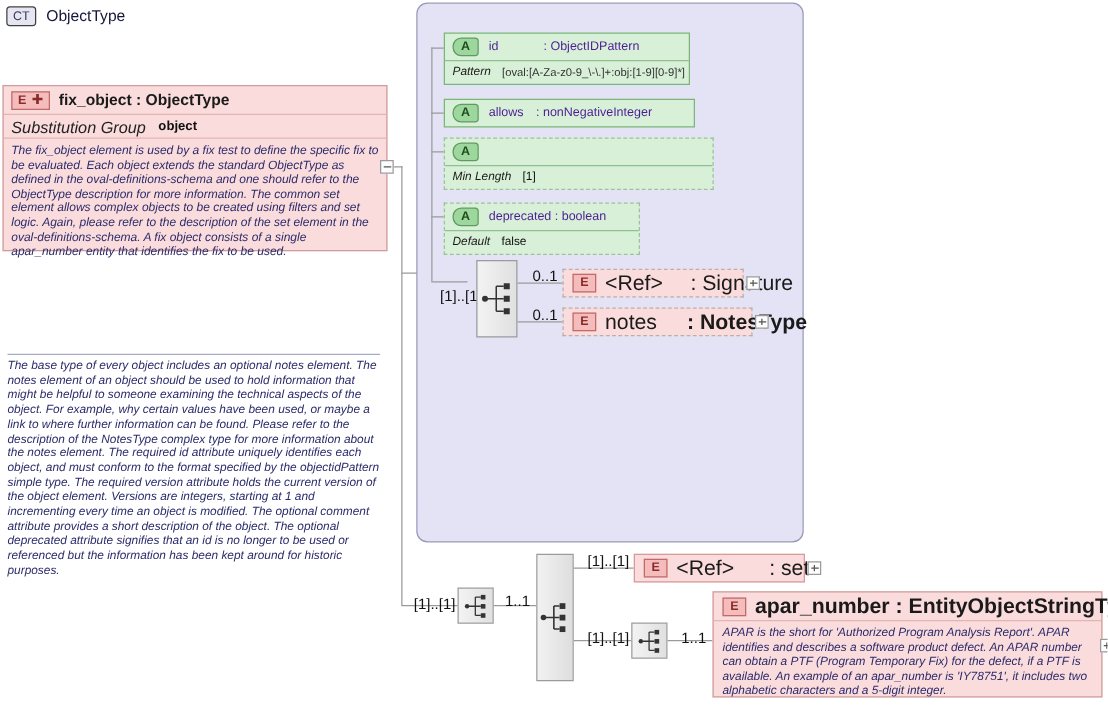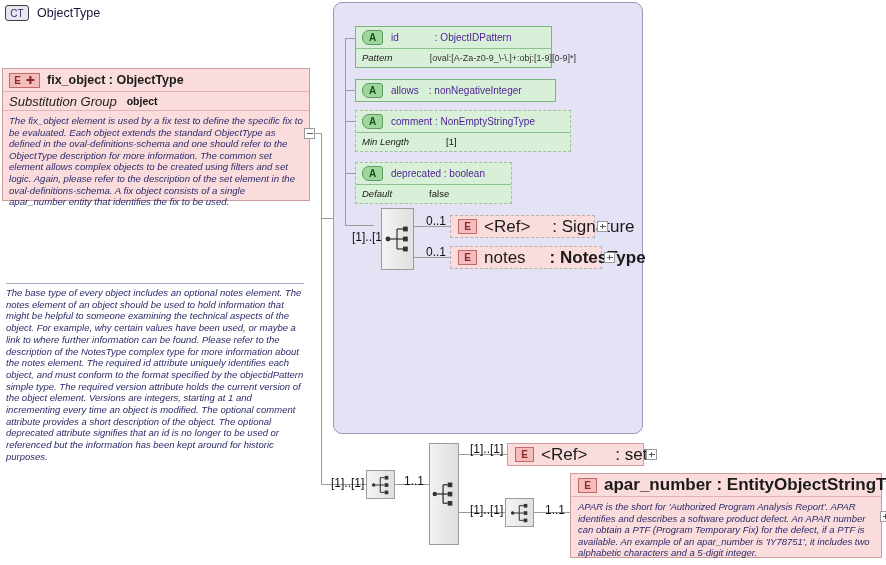--- a/index.html
+++ b/index.html
@@ -56,21 +56,21 @@
 
   
   .attr{position:absolute;box-sizing:border-box;background:#d8f0d8;
         border:1px solid #7cb57c;}
   .attr.dashed{border:1px dashed #9fbf9f;}
   .attr .row1{display:flex;align-items:center;height:21px;padding:0 6px;}
   .attr .nm{font-size:10px;color:#4c1d95;white-space:nowrap;}
   .attr .facet{display:flex;align-items:center;gap:9px;height:17px;padding:0 6px;
                border-top:1px solid #8fc08f;}
   .attr .facet .fl{font-size:9.5px;font-style:italic;color:#1a1a1a;}
-  .attr .facet .fv{font-size:9px;color:#333;white-space:nowrap;margin-left:28px;}
+  .attr .facet .fv{font-size:9px;color:#333;white-space:nowrap;}
   .attr .facet .fv.bold{font-size:9.5px;color:#111;}
 
   
   #ot-doc{position:absolute;left:6px;top:283px;width:298px;height:145px;
           font-size:9.5px;font-style:italic;line-height:11.7px;color:#2b2b6b;
           border-top:1px solid #aaaac6;padding-top:3px;box-sizing:border-box;}
 
   
   .ln{position:absolute;background:#9a9a9a;}
   .lnh{height:1px;}
@@ -154,21 +154,20 @@
   <div class="row1">
     <span class="ico-a">A</span>
     <span class="nm">allows</span>
     <span class="nm" style="margin-left:10px;">: nonNegativeInteger</span>
   </div>
 </div>
 
 <div class="attr dashed" style="left:355px;top:110px;width:216px;height:42px;">
   <div class="row1">
     <span class="ico-a">A</span>
-    <span class="nm">comment : NonEmptyStringType</span>
   </div>
   <div class="facet">
     <span class="fl">Min Length</span>
     <span class="fv bold">[1]</span>
   </div>
 </div>
 
 <div class="attr dashed" style="left:355px;top:162px;width:157px;height:42px;">
   <div class="row1">
     <span class="ico-a">A</span>

